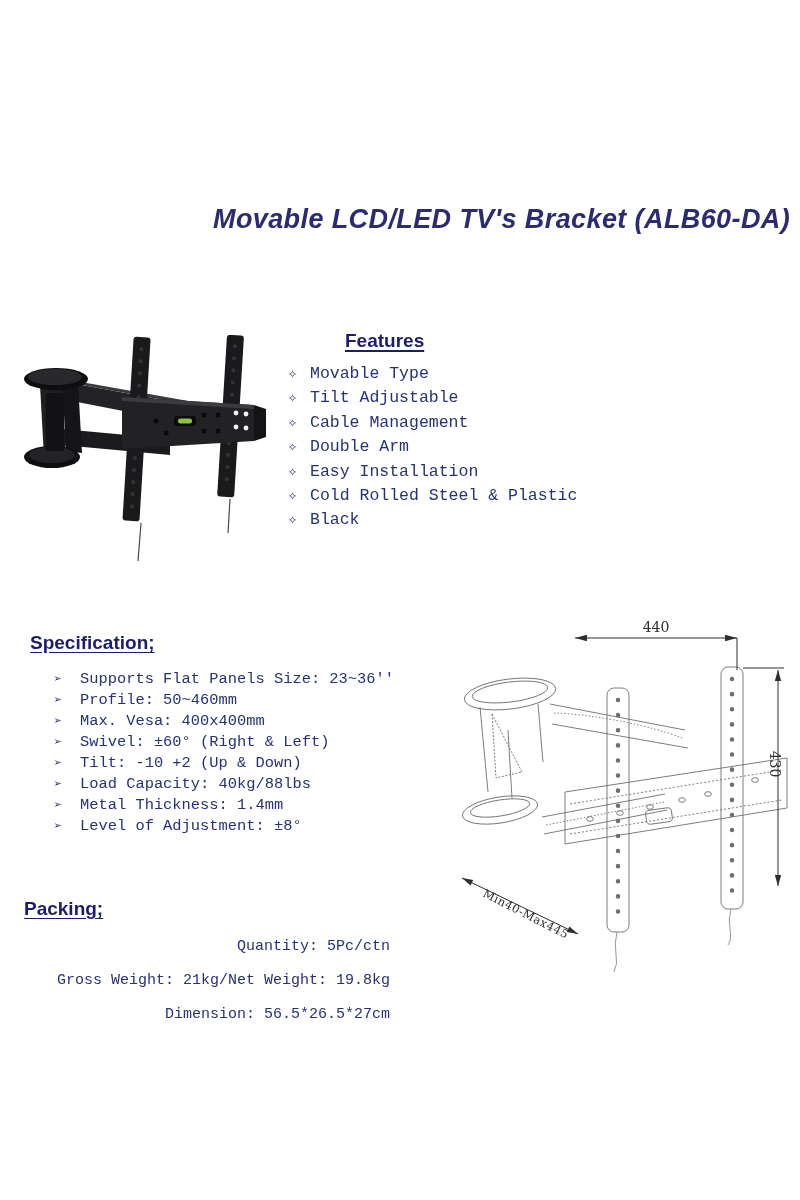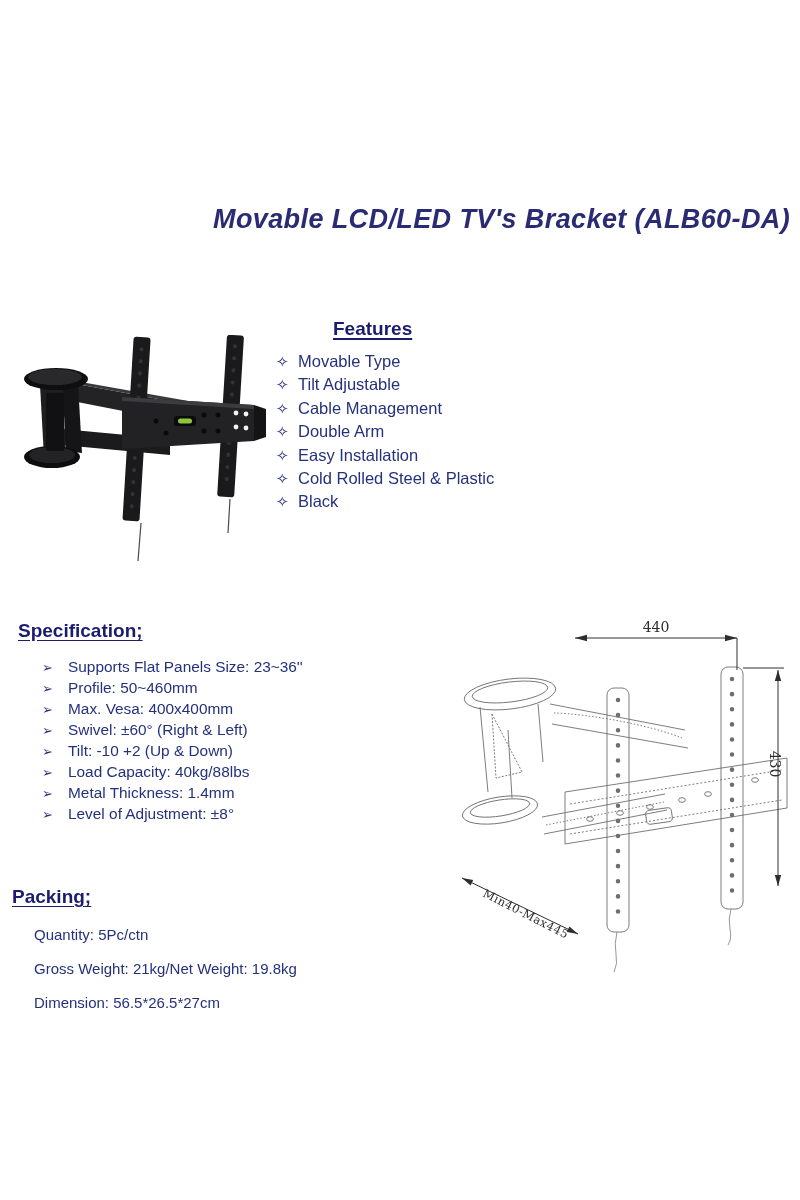--- a/index.html
+++ b/index.html
@@ -8,40 +8,40 @@
     font-family:"Liberation Sans",sans-serif;overflow:hidden;
   }
   .page-title{
     position:absolute;left:213px;top:204px;white-space:nowrap;
     font-size:27px;font-style:italic;font-weight:bold;letter-spacing:.4px;
     color:#2b2b74;
   }
   .sec-heading{
     font-size:19px;font-weight:bold;color:#1c1c6e;
     text-decoration:underline;text-decoration-thickness:2px;text-underline-offset:3px;
-    margin:0;white-space:nowrap;
+    margin:12px;white-space:nowrap;
   }
   .features-heading{position:absolute;left:333px;top:318px;}
   .spec-heading{position:absolute;left:18px;top:620px;text-decoration:underline;}
   .packing-heading{position:absolute;left:12px;top:886px;text-decoration:underline;}
 
-  ul.flatlist{list-style:none;margin:0;padding:0;position:absolute;}
+  ul.flatlist{list-style:none;margin:12px;padding:0;position:absolute;font-family:Liberation Mono, monospace;}
   .features-list{left:276px;top:350px;width:340px;}
   .features-list li{
     font-size:16.5px;line-height:23.4px;color:#25317c;white-space:nowrap;
   }
   .features-list .bullet{display:inline-block;width:22px;font-size:15px;color:#25317c;}
 
   .spec-list{left:42px;top:657px;width:430px;}
   .spec-list li{
     font-size:15.4px;line-height:20px;color:#25317c;white-space:nowrap;
   }
   .spec-list .bullet{display:inline-block;width:26px;font-size:13px;color:#25317c;}
 
-  .packing-list{left:34px;top:918px;width:360px;}
+  .packing-list{left:18px;top:918px;width:360px;text-align:right;}
   .packing-list li{
     font-size:15px;line-height:34px;color:#25317c;white-space:nowrap;
   }
 
   .product-photo{position:absolute;left:8px;top:335px;}
   .tech-drawing{position:absolute;left:450px;top:612px;}
   .dim-text{font-family:"DejaVu Serif",serif;fill:#2e2e2e;}
 </style>
 </head>
 <body>

